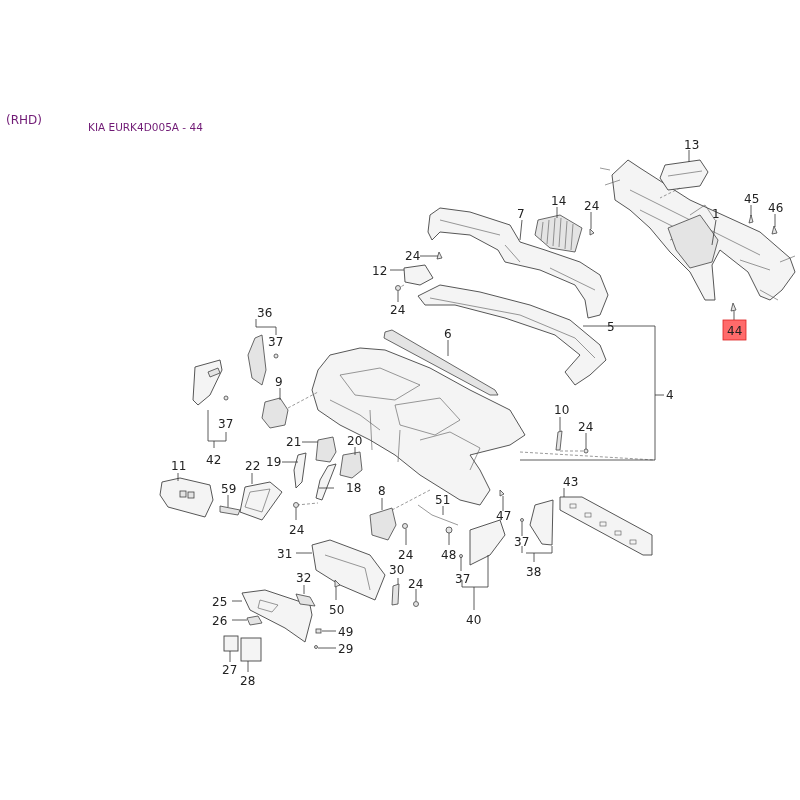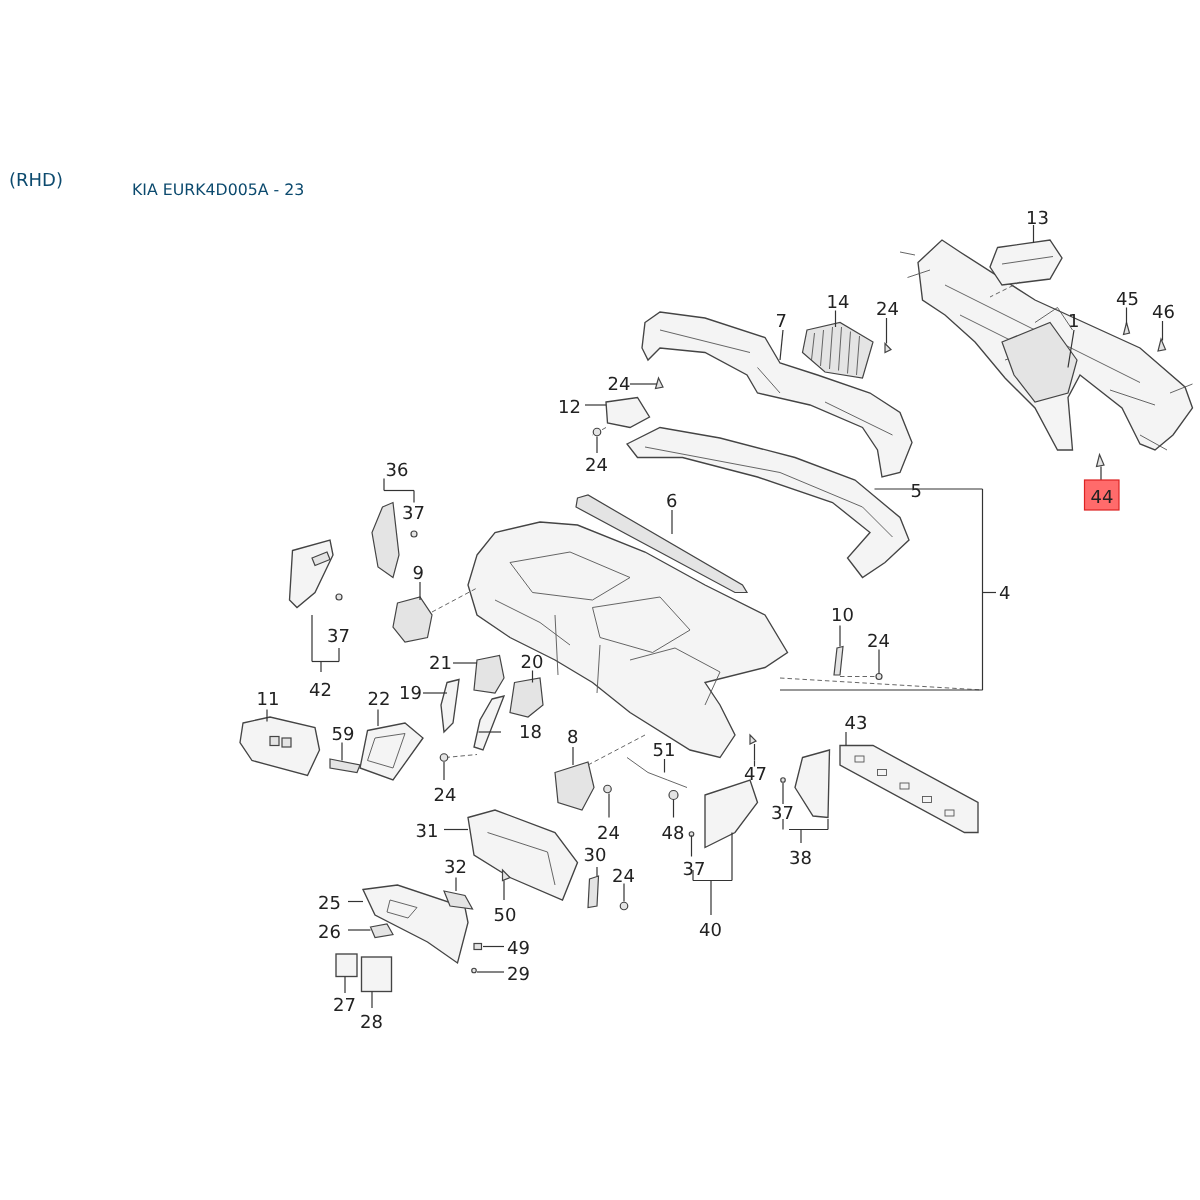--- a/index.html
+++ b/index.html
@@ -1,33 +1,33 @@
 <!DOCTYPE html>
 <html><head>
 <meta charset="utf-8">
 <style>
   html, body { margin:0; padding:0; background:#ffffff; }
   body { width:800px; height:800px; position:relative; overflow:hidden; font-family:"DejaVu Sans", sans-serif; }
-  .hdr { position:absolute; font-size:11px; color:#0c4a6e; }
+  .hdr { position:absolute; font-size:11px; color:#701a75; }
   #rhd { left:6px; top:113px; font-size:12px; }
   #code { left:88px; top:121px; font-size:10.5px; }
   svg#diagram { position:absolute; left:0; top:0; }
   .lbl { font-family:"DejaVu Sans", sans-serif; font-size:12px; fill:#222; }
   .ln { stroke:#333; stroke-width:0.8; fill:none; }
   .part { stroke:#444; stroke-width:0.9; fill:#f4f4f4; }
   .partd { stroke:#444; stroke-width:0.8; fill:#e4e4e4; }
   .thin { stroke:#555; stroke-width:0.6; fill:none; }
   .dash { stroke:#555; stroke-width:0.6; fill:none; stroke-dasharray:3 2; }
   .hl { fill:#ff6b6b; stroke:#d22; stroke-width:0.8; }
 </style>
 </head>
 <body>
 
 <div id="rhd" class="hdr">(RHD)</div>
-<div id="code" class="hdr">KIA EURK4D005A - 23</div>
+<div id="code" class="hdr">KIA EURK4D005A - 44</div>
 
 <svg id="diagram" width="800" height="800" viewBox="0 0 800 800">
 
   <g>
     <path class="part" d="M612,175 L628,160 L640,168 L690,200 L760,232 L790,258 L795,272 L782,290 L770,300 L760,296 L748,272 L720,250 L712,265 L715,300 L705,300 L690,272 L670,252 L650,228 L630,210 L615,200 Z"></path>
     <path class="thin" d="M630,190 L760,255 M640,210 L700,240 M670,240 L700,230 L715,250 M690,215 L705,205 L715,220 M740,260 L770,270"></path>
     <path class="partd" d="M668,228 L700,215 L718,240 L712,262 L690,268 L676,250 Z"></path>
     <path class="thin" d="M620,180 L605,185 M610,170 L600,168 M780,262 L795,256 M760,290 L778,300"></path>
   </g>
 

